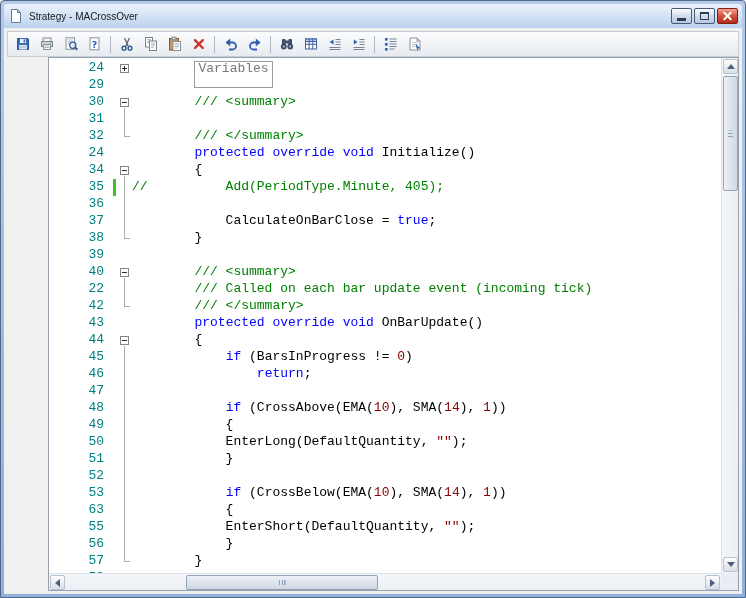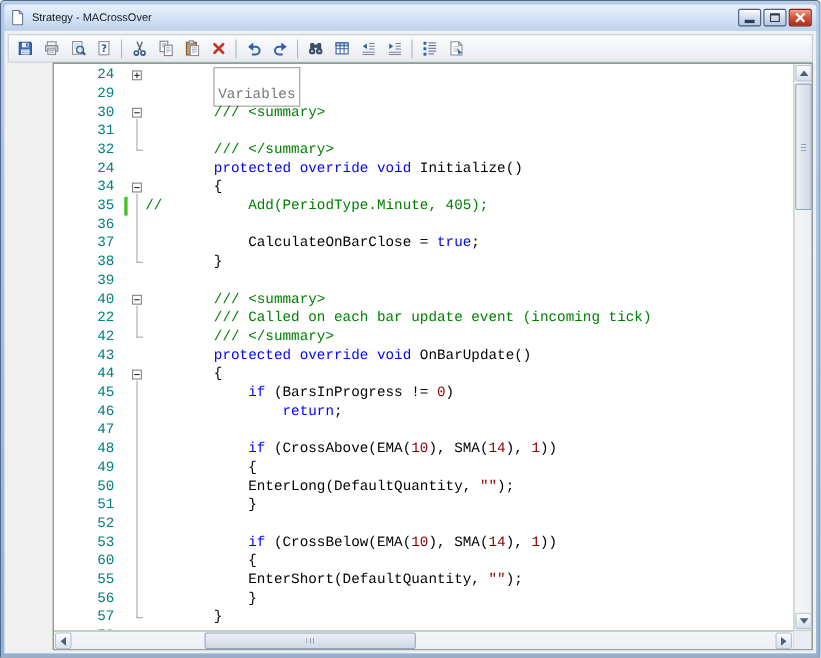--- a/index.html
+++ b/index.html
@@ -62,21 +62,21 @@
   .foldbox::before { content:""; position:absolute; left:1px; right:1px; top:3px; height:1px; background:#2e2e2e; }
   .foldbox.plus::after { content:""; position:absolute; top:1px; bottom:1px; left:3px; width:1px; background:#2e2e2e; }
 
   .ct { flex:none; }
   .c-plain   { color:var(--plain,#000); }
   .c-keyword { color:var(--keyword,#0000ff); }
   .c-comment { color:var(--comment,#008000); }
   .c-number  { color:var(--number,#8b0000); }
   .c-string  { color:var(--string,#8b0000); }
   .c-collapsed { color:var(--collapsed,#787878); border:1px solid #9c9c9c;
-                 display:inline-block; height:27px; line-height:13px; padding:17px 3px;
+                 display:inline-block; height:27px; line-height:13px; padding:0 3px;
                  margin-top:1px; vertical-align:top; background:#fff;text-align:right; }
 
   
   .vscroll { position:absolute; top:0; right:0; bottom:17px; width:17px;
              background:linear-gradient(90deg,#f4f6f9,#eceff4); border-left:1px solid #dde2e9; }
   .hscroll { position:absolute; left:0; right:17px; bottom:0; height:17px;
              background:linear-gradient(#f4f6f9,#eceff4); border-top:1px solid #dde2e9; }
   .sbtn { position:absolute; width:15px; height:15px;
           background:linear-gradient(#fefefe,#d8dfe9); border:1px solid #b7c1d0;
           border-radius:2px; display:flex; align-items:center; justify-content:center; }
@@ -304,21 +304,21 @@
           <div class="cl"><span class="ln">44</span><span class="chgcol"></span><span class="fold f-minus"><span class="foldbox minus"></span></span><span class="ct"><span class="c-plain">        {</span></span></div>
           <div class="cl"><span class="ln">45</span><span class="chgcol"></span><span class="fold f-line"></span><span class="ct"><span class="c-plain">            </span><span class="c-keyword">if</span><span class="c-plain"> (BarsInProgress != </span><span class="c-number">0</span><span class="c-plain">)</span></span></div>
           <div class="cl"><span class="ln">46</span><span class="chgcol"></span><span class="fold f-line"></span><span class="ct"><span class="c-plain">                </span><span class="c-keyword">return</span><span class="c-plain">;</span></span></div>
           <div class="cl"><span class="ln">47</span><span class="chgcol"></span><span class="fold f-line"></span><span class="ct"></span></div>
           <div class="cl"><span class="ln">48</span><span class="chgcol"></span><span class="fold f-line"></span><span class="ct"><span class="c-plain">            </span><span class="c-keyword">if</span><span class="c-plain"> (CrossAbove(EMA(</span><span class="c-number">10</span><span class="c-plain">), SMA(</span><span class="c-number">14</span><span class="c-plain">), </span><span class="c-number">1</span><span class="c-plain">))</span></span></div>
           <div class="cl"><span class="ln">49</span><span class="chgcol"></span><span class="fold f-line"></span><span class="ct"><span class="c-plain">            {</span></span></div>
           <div class="cl"><span class="ln">50</span><span class="chgcol"></span><span class="fold f-line"></span><span class="ct"><span class="c-plain">            EnterLong(DefaultQuantity, </span><span class="c-string">""</span><span class="c-plain">);</span></span></div>
           <div class="cl"><span class="ln">51</span><span class="chgcol"></span><span class="fold f-line"></span><span class="ct"><span class="c-plain">            }</span></span></div>
           <div class="cl"><span class="ln">52</span><span class="chgcol"></span><span class="fold f-line"></span><span class="ct"></span></div>
           <div class="cl"><span class="ln">53</span><span class="chgcol"></span><span class="fold f-line"></span><span class="ct"><span class="c-plain">            </span><span class="c-keyword">if</span><span class="c-plain"> (CrossBelow(EMA(</span><span class="c-number">10</span><span class="c-plain">), SMA(</span><span class="c-number">14</span><span class="c-plain">), </span><span class="c-number">1</span><span class="c-plain">))</span></span></div>
-          <div class="cl"><span class="ln">60</span><span class="chgcol"></span><span class="fold f-line"></span><span class="ct"><span class="c-plain">            {</span></span></div>
+          <div class="cl"><span class="ln">63</span><span class="chgcol"></span><span class="fold f-line"></span><span class="ct"><span class="c-plain">            {</span></span></div>
           <div class="cl"><span class="ln">55</span><span class="chgcol"></span><span class="fold f-line"></span><span class="ct"><span class="c-plain">            EnterShort(DefaultQuantity, </span><span class="c-string">""</span><span class="c-plain">);</span></span></div>
           <div class="cl"><span class="ln">56</span><span class="chgcol"></span><span class="fold f-line"></span><span class="ct"><span class="c-plain">            }</span></span></div>
           <div class="cl"><span class="ln">57</span><span class="chgcol"></span><span class="fold f-end"></span><span class="ct"><span class="c-plain">        }</span></span></div>
           <div class="cl"><span class="ln">58</span><span class="chgcol"></span><span class="fold f-none"></span><span class="ct"></span></div>
         </div>
 
       <div class="vscroll">
         <span class="sbtn up">
             <span class="tri u"></span>
           </span>

